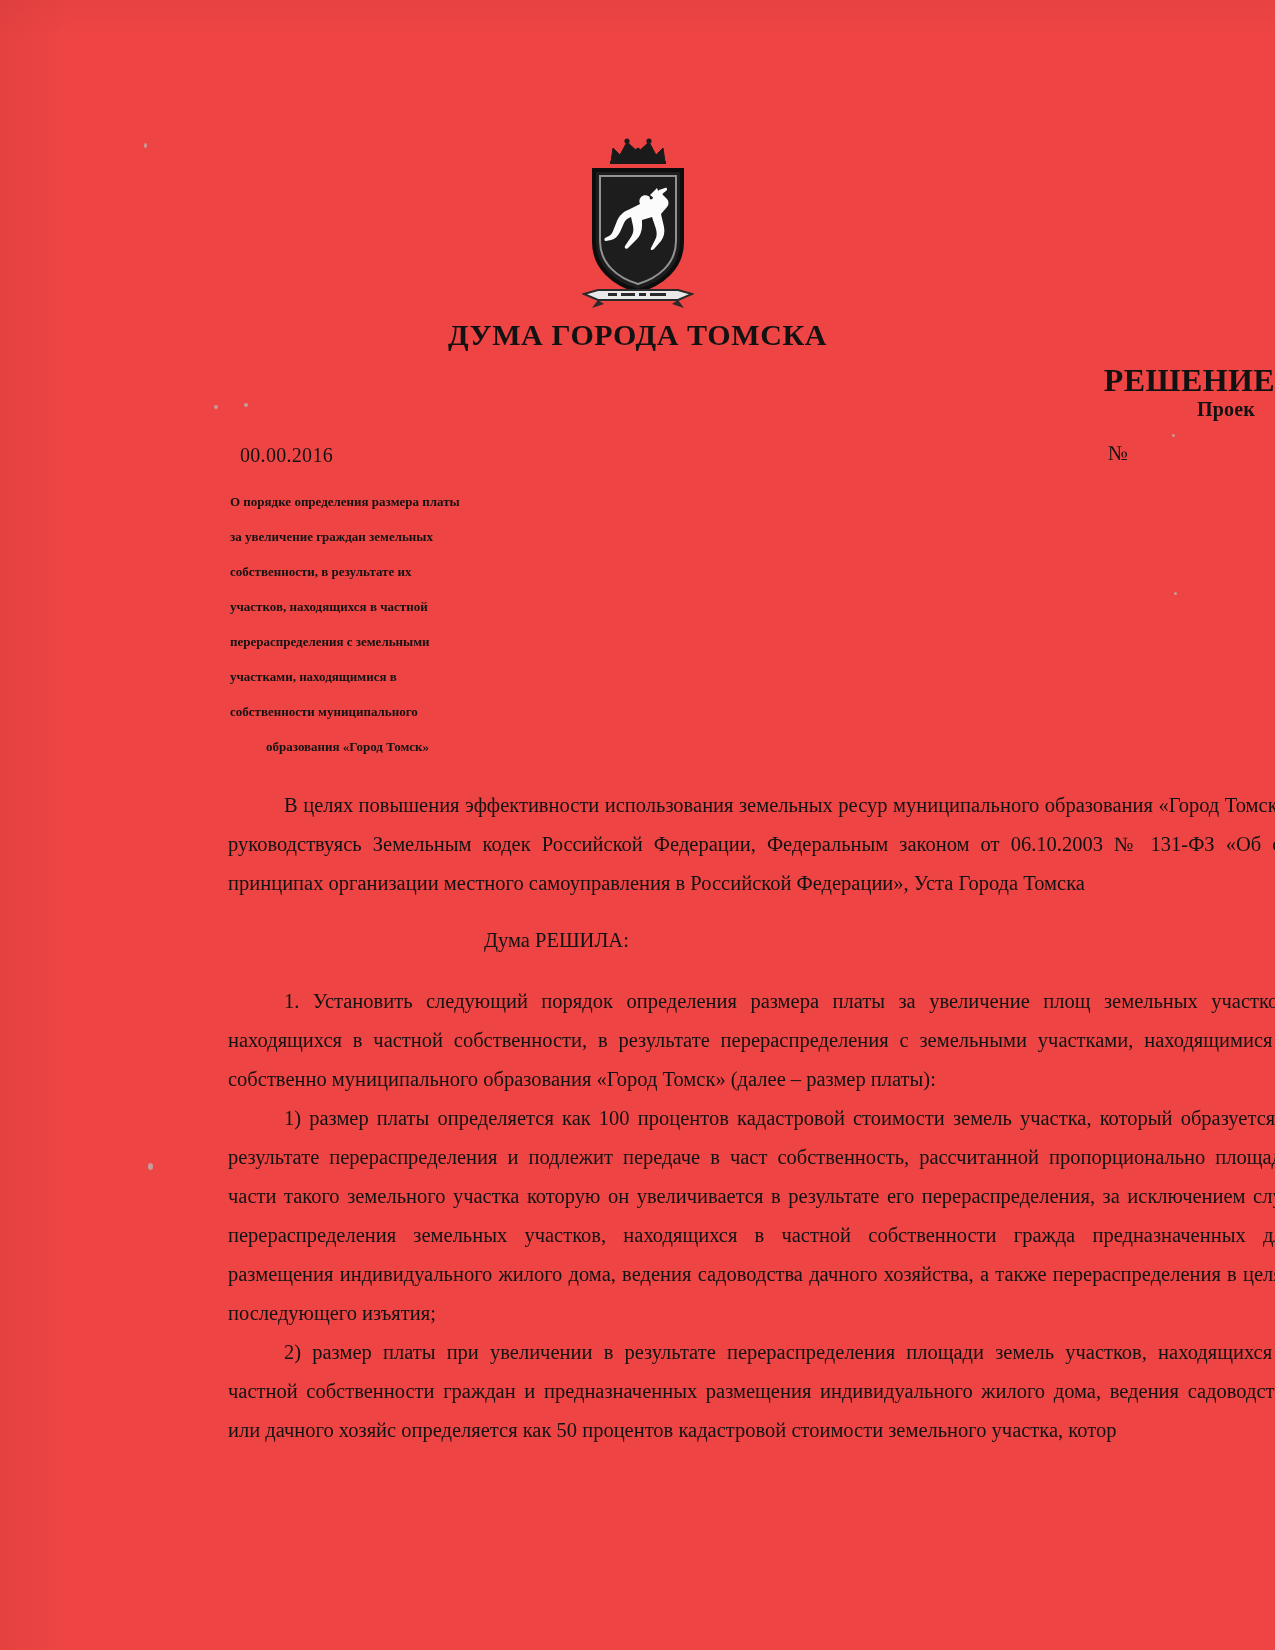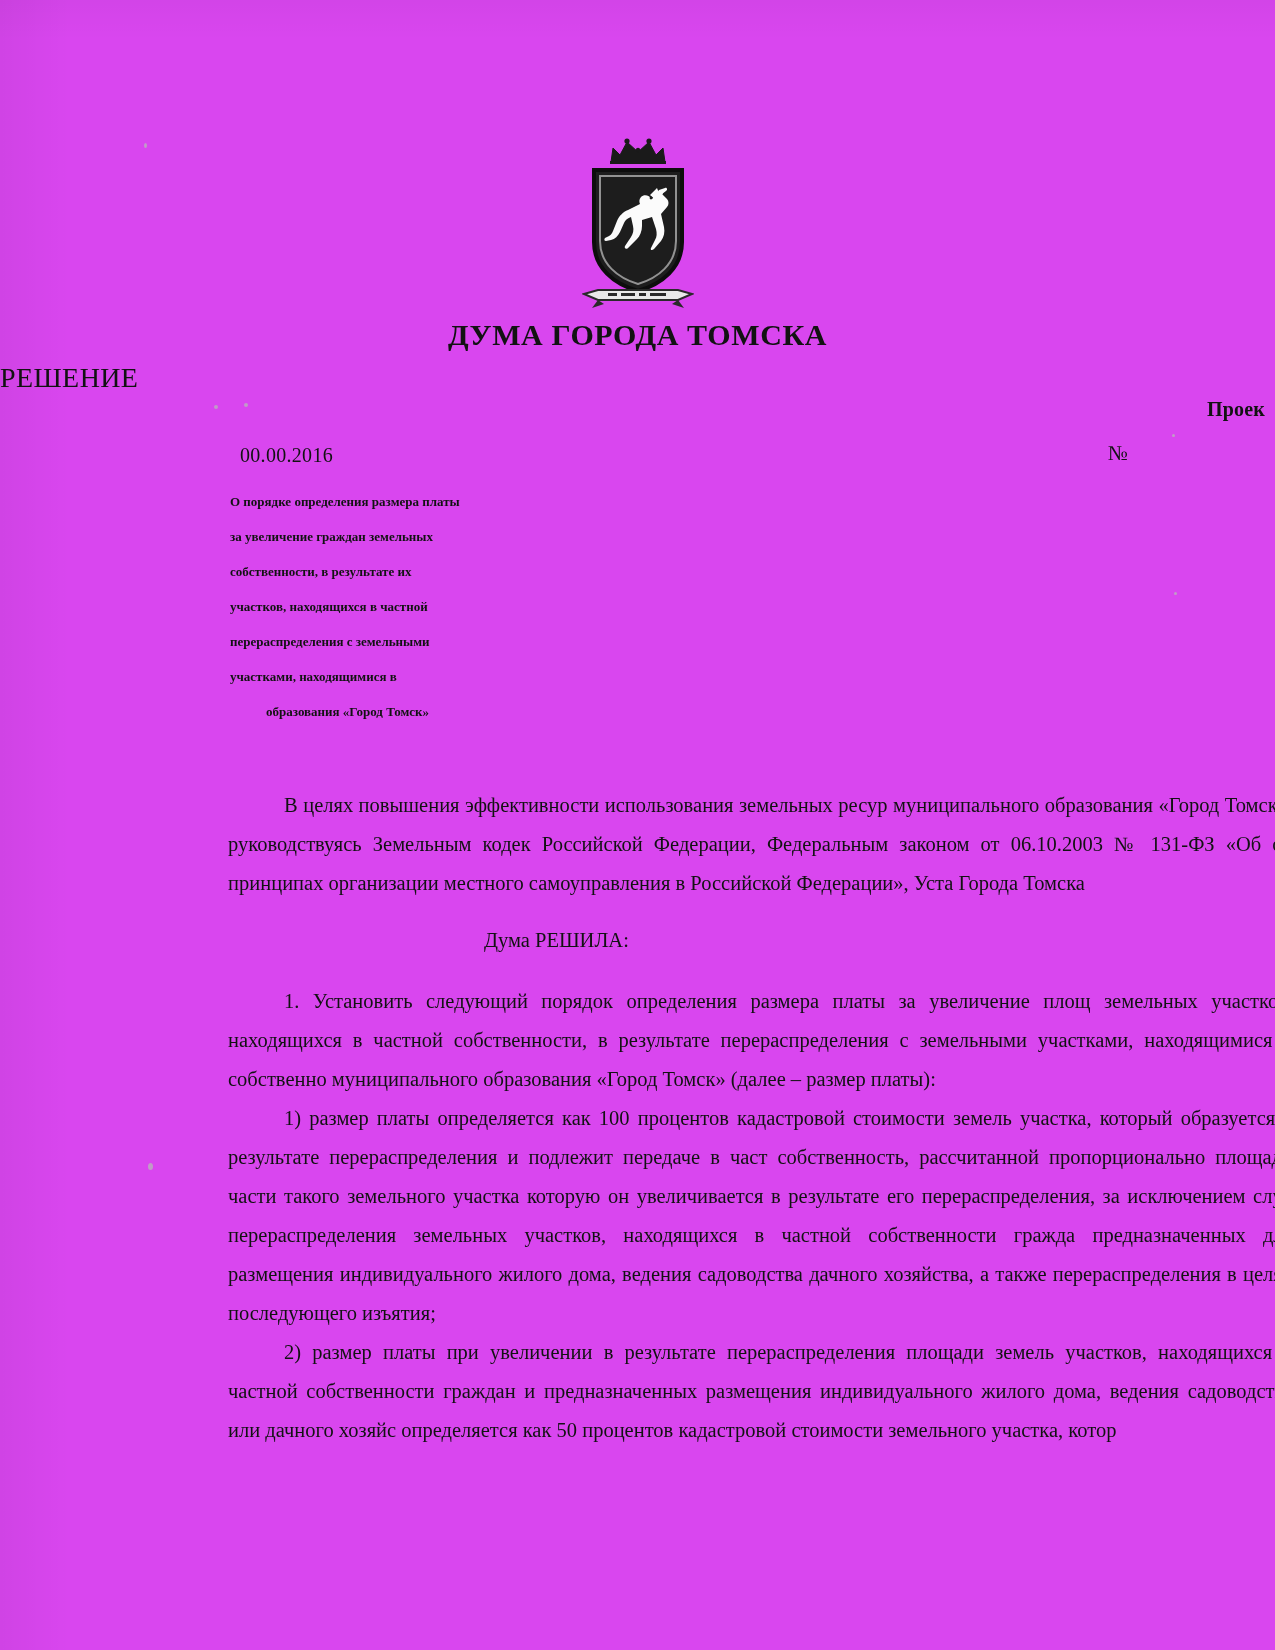--- a/index.html
+++ b/index.html
@@ -13,21 +13,21 @@
     height: 1650px;
     position: relative;
     overflow: hidden;
     font-family: "Liberation Serif", "DejaVu Serif", serif;
     color: #121212;
   }
 
   .page {
     position: absolute;
     inset: 0;
-    background: #d946ef;
+    background: #ef4444;
     padding-left: 42px;
   }
 
   
   .scan-shade-left {
     position: absolute;
     left: 0; top: 0; bottom: 0;
     width: 70px;
     background: linear-gradient(to right, rgba(0,0,0,0.045), rgba(0,0,0,0));
     pointer-events: none;
@@ -84,30 +84,30 @@
     font-size: 30px;
     font-weight: bold;
     letter-spacing: 0.6px;
     font-family: "Liberation Serif", serif;
   }
   .doc-subtitle {
     position: absolute;
     top: 362px;
     left: 0;
     right: 0;
-    text-align: left;
-    font-size: 28px;
-    font-weight: normal;
+    text-align: right;
+    font-size: 32px;
+    font-weight: bold;
     letter-spacing: 0.4px;
   }
 
   .project-mark {
     position: absolute;
     top: 398px;
-    right: 10px;
+    right: 20px;
     font-size: 20px;
     font-weight: bold;
     letter-spacing: 0.2px;
     white-space: nowrap;
   }
 
   .date-line {
     position: absolute;
     top: 444px;
     left: 240px;
@@ -230,20 +230,21 @@
   <div class="date-line">00.00.2016</div>
   <div class="number-mark">№</div>
 
   <div class="heading-block">
     <div>О порядке определения размера платы</div>
     <div>за увеличение граждан земельных</div>
     <div>собственности, в результате их</div>
     <div>участков, находящихся в частной</div>
     <div>перераспределения с земельными</div>
     <div>участками, находящимися в</div>
+    <div>собственности муниципального</div>
     <div class="last-line">образования «Город Томск»</div>
   </div>
 
   <div class="body-text">
     <p>В целях повышения эффективности использования земельных ресур муниципального образования «Город Томск», руководствуясь Земельным кодек Российской Федерации, Федеральным законом от 06.10.2003 № 131-ФЗ «Об об принципах организации местного самоуправления в Российской Федерации», Уста Города Томска</p>
     <p class="resolve-line">Дума РЕШИЛА:</p>
     <p class="gap-before">1. Установить следующий порядок определения размера платы за увеличение площ земельных участков, находящихся в частной собственности, в результате перераспределения с земельными участками, находящимися в собственно муниципального образования «Город Томск» (далее – размер платы):</p>
     <p>1) размер платы определяется как 100 процентов кадастровой стоимости земель участка, который образуется в результате перераспределения и подлежит передаче в част собственность, рассчитанной пропорционально площади части такого земельного участка которую он увеличивается в результате его перераспределения, за исключением случ перераспределения земельных участков, находящихся в частной собственности гражда предназначенных для размещения индивидуального жилого дома, ведения садоводства дачного хозяйства, а также перераспределения в целях последующего изъятия;</p>
     <p>2) размер платы при увеличении в результате перераспределения площади земель участков, находящихся в частной собственности граждан и предназначенных размещения индивидуального жилого дома, ведения садоводства или дачного хозяйс определяется как 50 процентов кадастровой стоимости земельного участка, котор</p>
   </div>

